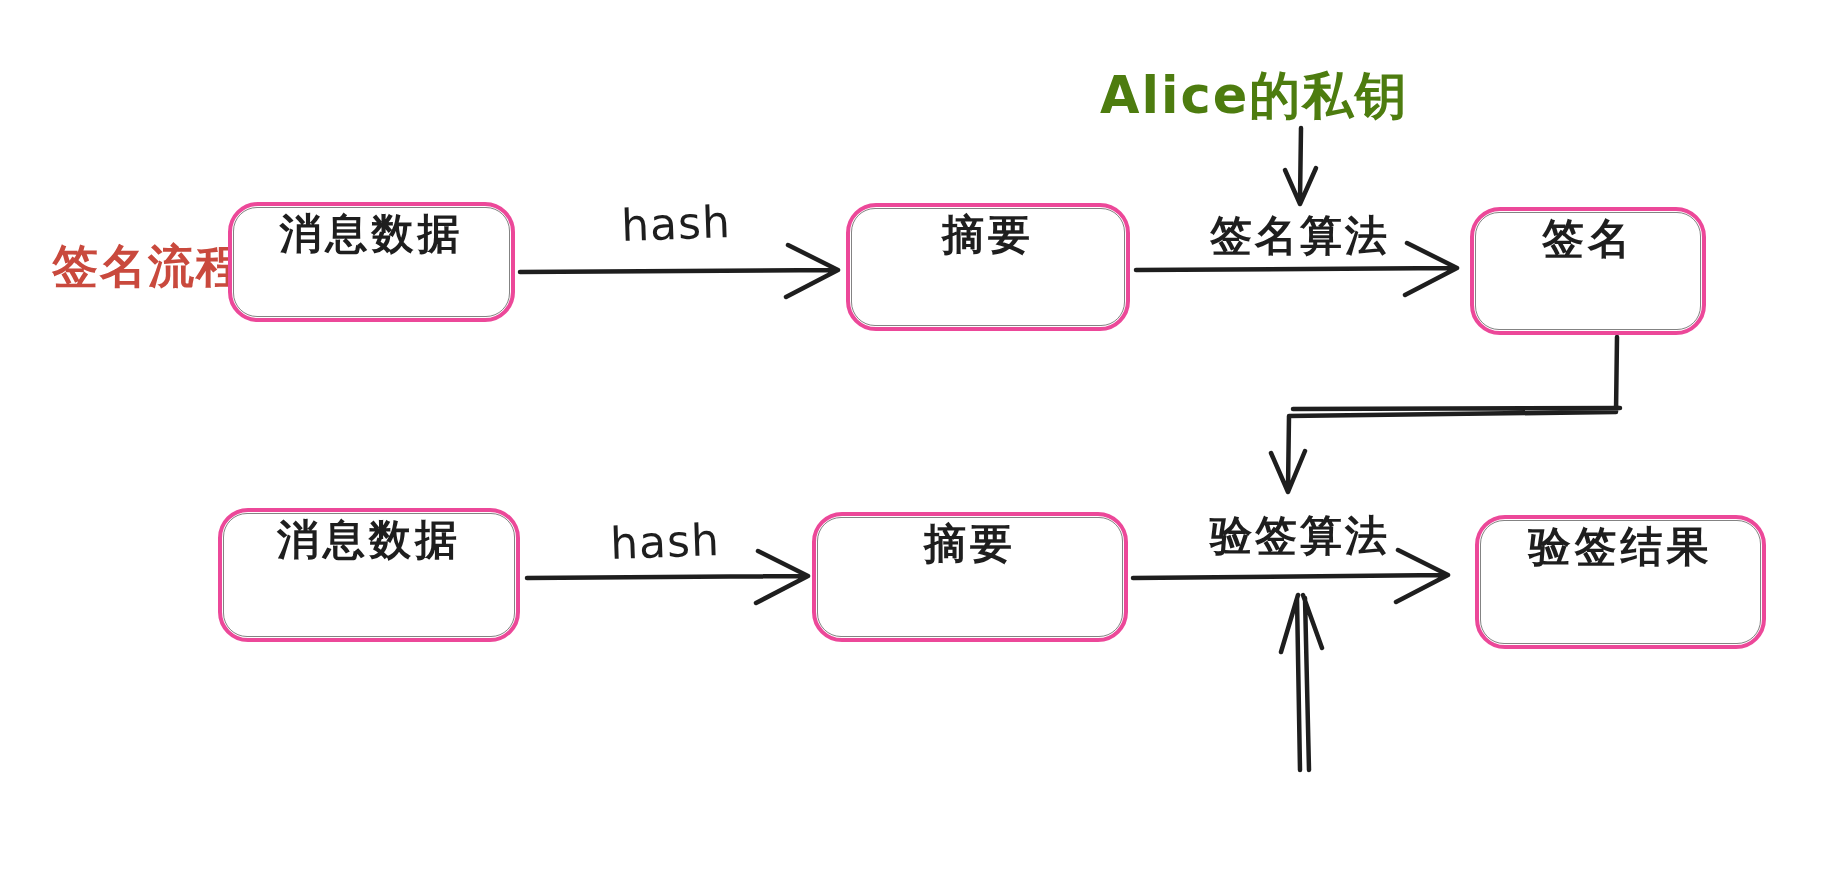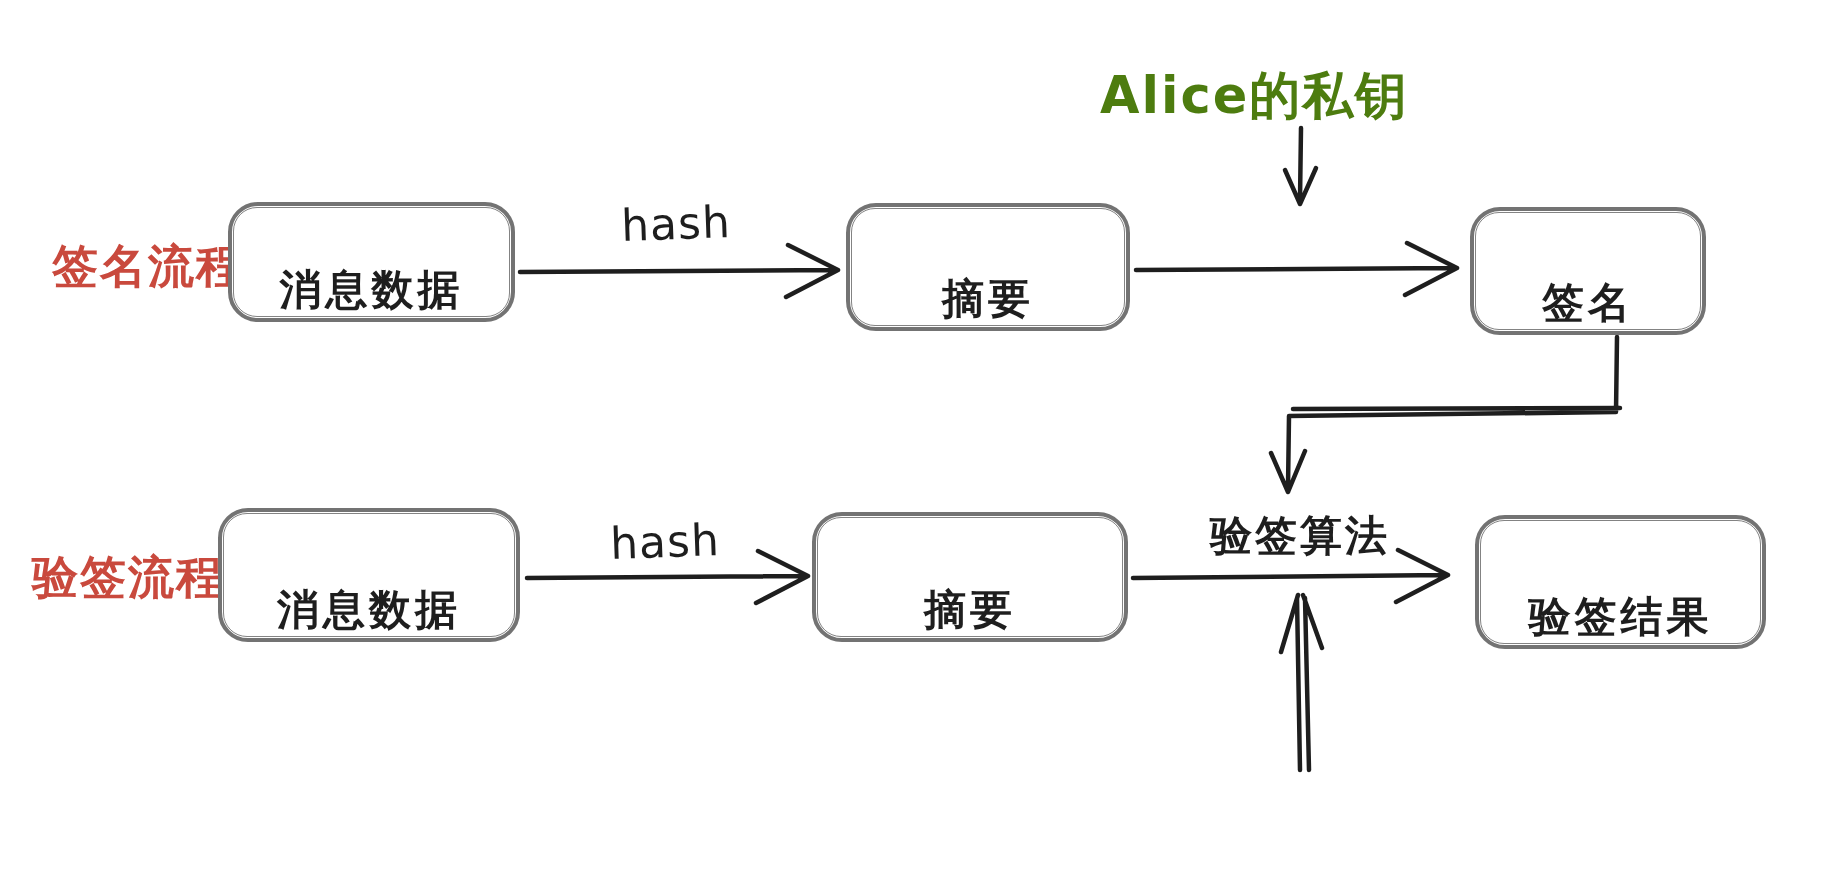--- a/index.html
+++ b/index.html
@@ -23,25 +23,25 @@
   }
   svg.connector-layer path {
     fill: none;
     stroke: #1e1e1e;
     stroke-width: 4.5;
     stroke-linecap: round;
     stroke-linejoin: round;
   }
   .node {
     position: absolute;
-    border: 4px solid #737373;
+    border: 4px solid #ec4899;
     border-radius: 30px;
     background: #ffffff;
     display: flex;
-    align-items: flex-end;
+    align-items: flex-start;
     justify-content: center;
     color: #1e1e1e;
     font-size: 42px;
     font-weight: bold;
     letter-spacing: 4px;
     box-sizing: border-box;
   }
   .node .inner-stroke {
     position: absolute;
     inset: 1px;
@@ -97,21 +97,20 @@
     <path d="M1617 337 L1616 412 L1289 416 L1288 488 M1620 408 L1293 409 M1271 453 L1288 492 M1305 451 L1288 492"></path>
 
     <path d="M527 578 L806 576 M758 551 L808 576 M756 603 L808 576"></path>
 
     <path d="M1133 578 L1446 575 M1398 550 L1448 575 M1396 602 L1448 575"></path>
 
     <path d="M1300 770 L1297 598 M1309 770 L1305 598 M1281 652 L1298 595 M1322 648 L1303 595"></path>
   </svg>
 
   <div class="flow-label" style="left:26px; top:236px;margin-left:26px;">签名流程</div>
-  <div class="flow-label" style="left:32px; top:547px;">验签流程</div>
 
   <div class="node" style="left:228px; top:202px; width:287px; height:120px;">
     <span class="inner-stroke"></span>
     <span>消息数据</span>
   </div>
   <div class="node" style="left:846px; top:203px; width:284px; height:128px;">
     <span class="inner-stroke"></span>
     <span>摘要</span>
   </div>
   <div class="node" style="left:1470px; top:207px; width:236px; height:128px;">
@@ -126,18 +125,19 @@
   <div class="node" style="left:812px; top:512px; width:316px; height:130px;">
     <span class="inner-stroke"></span>
     <span>摘要</span>
   </div>
   <div class="node" style="left:1475px; top:509px; width:291px; height:134px;margin-top:6px;">
     <span class="inner-stroke"></span>
     <span>验签结果</span>
   </div>
 
   <div class="edge-label hash-label" style="left:576px; top:198px; width:200px;">hash</div>
+  <div class="edge-label" style="left:1150px; top:208px; width:300px;">签名算法</div>
   <div class="edge-label hash-label" style="left:565px; top:516px; width:200px;">hash</div>
   <div class="edge-label" style="left:1150px; top:508px; width:300px;">验签算法</div>
 
   <div class="key-label" style="left:1100px; top:62px; width:400px;">Alice的私钥</div>
 
 </div>
 
 </body></html>

